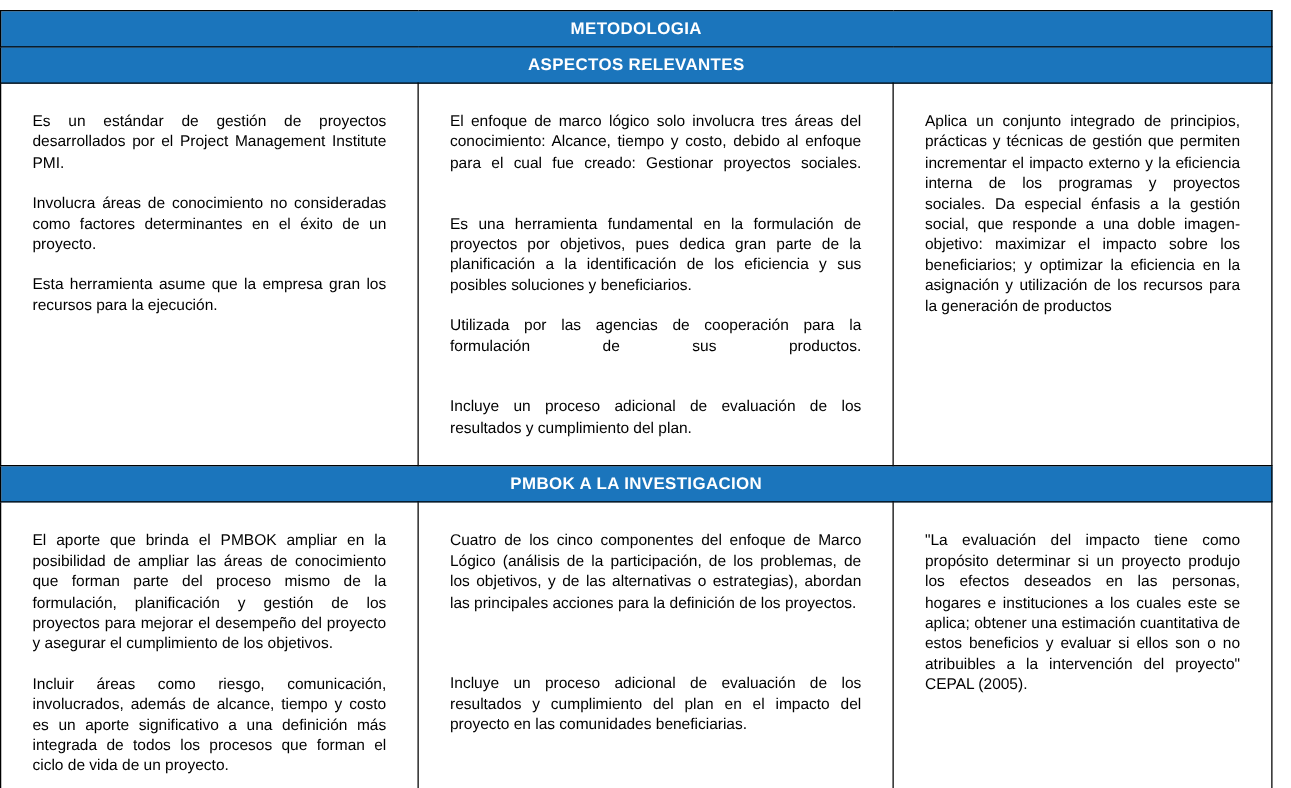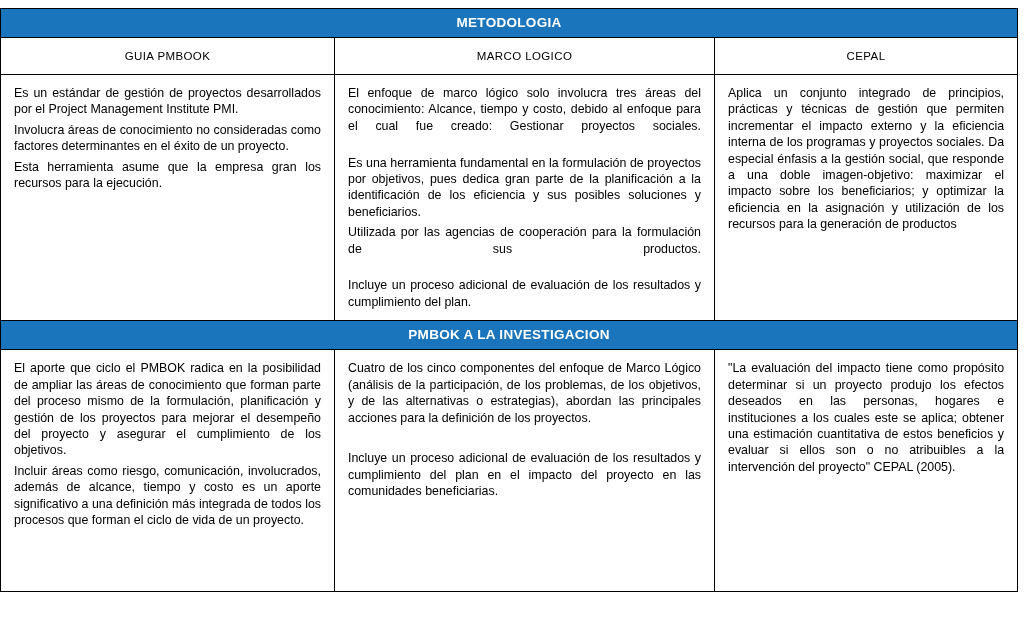--- a/index.html
+++ b/index.html
@@ -69,21 +69,21 @@
     padding: 6px 9px 6px 9px;
     font-size: 12.4px;
     line-height: 16.4px;
     text-align: justify;
     text-justify: inter-word;
     color: #000000;
     hyphens: none;
   }
 
   .cell-inner p {
-    margin: 4px;
+    margin: 16px;
   }
 
   
   .stretch-last {
     text-align: justify;
   }
   .stretch-last::after {
     content: "";
     display: inline-block;
     width: 100%;
@@ -107,26 +107,24 @@
       <col style="width:334px">
       <col style="width:380px">
       <col style="width:303px">
     </colgroup>
     <tbody>
 
       <tr>
         <td class="banner-cell" colspan="3">METODOLOGIA</td>
       </tr>
 
+
       <tr>
-        <td class="subhead-cell">GUIA PMBOOK</td>
-        <td class="subhead-cell">MARCO LOGICO</td>
-        <td class="subhead-cell">CEPAL</td>
+        <td class="banner-cell" colspan="3">ASPECTOS RELEVANTES</td>
       </tr>
-
 
       <tr class="row-aspectos">
         <td class="body-cell">
           <div class="cell-inner">
             <p>Es un estándar de gestión de proyectos desarrollados por el Project Management Institute PMI.</p>
             <p>Involucra áreas de conocimiento no consideradas como factores determinantes en el éxito de un proyecto.</p>
             <p>Esta herramienta asume que la empresa gran los recursos para la ejecución.</p>
           </div>
         </td>
         <td class="body-cell">
@@ -144,21 +142,21 @@
         </td>
       </tr>
 
       <tr>
         <td class="banner-cell" colspan="3">PMBOK A LA INVESTIGACION</td>
       </tr>
 
       <tr class="row-aporte">
         <td class="body-cell">
           <div class="cell-inner">
-            <p>El aporte que ciclo el PMBOK radica en la posibilidad de ampliar las áreas de conocimiento que forman parte del proceso mismo de la formulación, planificación y gestión de los proyectos para mejorar el desempeño del proyecto y asegurar el cumplimiento de los objetivos.</p>
+            <p>El aporte que brinda el PMBOK ampliar en la posibilidad de ampliar las áreas de conocimiento que forman parte del proceso mismo de la formulación, planificación y gestión de los proyectos para mejorar el desempeño del proyecto y asegurar el cumplimiento de los objetivos.</p>
             <p>Incluir áreas como riesgo, comunicación, involucrados, además de alcance, tiempo y costo es un aporte significativo a una definición más integrada de todos los procesos que forman el ciclo de vida de un proyecto.</p>
           </div>
         </td>
         <td class="body-cell">
           <div class="cell-inner">
             <p>Cuatro de los cinco componentes del enfoque de Marco Lógico (análisis de la participación, de los problemas, de los objetivos, y de las alternativas o estrategias), abordan las principales acciones para la definición de los proyectos.</p>
             <span class="spacer-line"></span>
             <p>Incluye un proceso adicional de evaluación de los resultados y cumplimiento del plan en el impacto del proyecto en las comunidades beneficiarias.</p>
           </div>
         </td>

